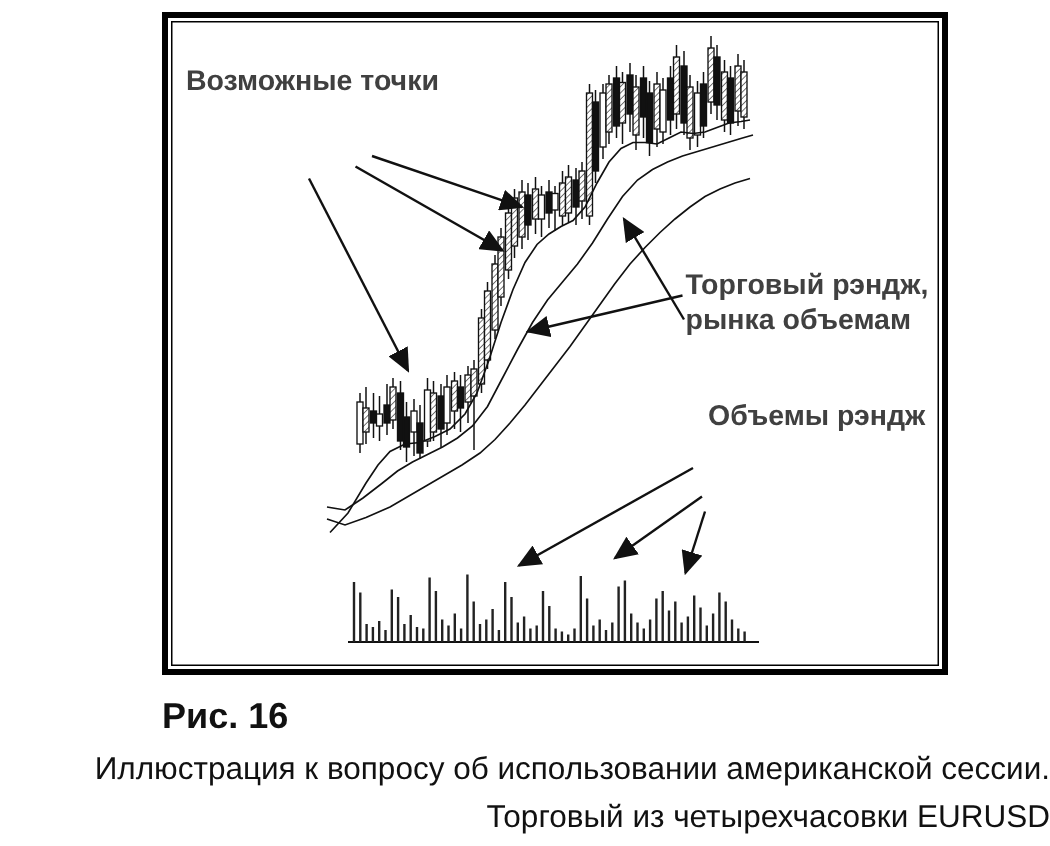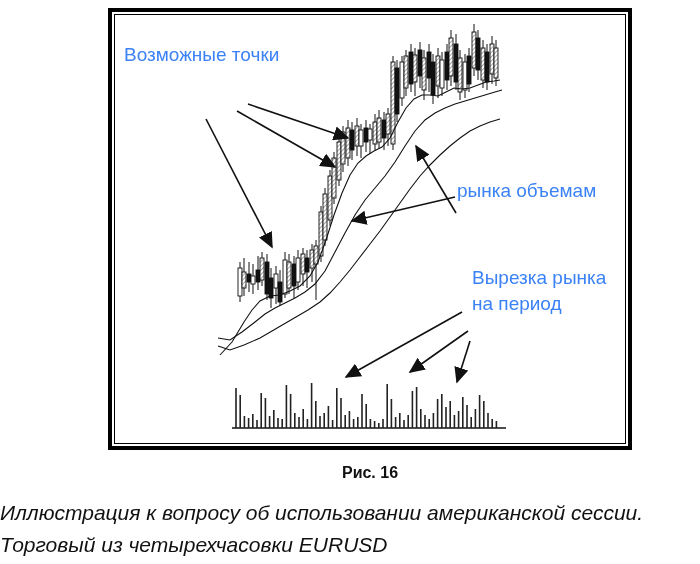--- a/index.html
+++ b/index.html
@@ -7,29 +7,29 @@
     width:700px;height:564px;position:relative;overflow:hidden;
     background:#ffffff;color:#111;
     font-family:"Liberation Sans", sans-serif;
   }
   .frame{
     position:absolute;left:108px;top:8px;width:524px;height:442px;
     border:4px solid #000;box-sizing:border-box;background:#fff;z-index:1;
   }
   .frame-inner{position:absolute;inset:2px;border:1px solid #000;}
   #chart-svg{position:absolute;left:0;top:0;z-index:2;pointer-events:none;}
-  .label{position:absolute;z-index:3;font-size:19px;color:#3b82f6;}
+  .label{position:absolute;z-index:3;font-size:19px;color:#404040;font-weight:bold;}
   .label-a{left:124px;top:42px;line-height:25px;}
   .label-b{left:457px;top:179px;line-height:23px;}
   .label-c{left:472px;top:265px;line-height:26px;}
   .fig-number{
-    position:absolute;left:108px;top:464px;width:524px;text-align:center;
-    font-size:16px;font-weight:bold;z-index:3;
+    position:absolute;left:108px;top:464px;width:524px;
+    font-size:24px;font-weight:bold;z-index:3;
   }
-  .caption{position:absolute;left:0;width:700px;text-align:left;font-size:21px;z-index:3;font-style:italic;}
+  .caption{position:absolute;left:0;width:700px;text-align:right;font-size:21px;z-index:3;}
   .caption-1{top:501px;}
   .caption-2{top:533px;}
 </style>
 </head>
 <body>
 
 <div class="frame">
   <div class="frame-inner"></div>
 </div>
 
@@ -242,23 +242,23 @@
       <line x1="468" y1="331" x2="410" y2="372" stroke="#111111" stroke-width="1.6" marker-end="url(#arrowhead)"></line>
       <line x1="470" y1="341" x2="457" y2="382" stroke="#111111" stroke-width="1.6" marker-end="url(#arrowhead)"></line>
     </g>
 </svg>
 
 <div class="label label-a">
   <div>Возможные точки</div>
 </div>
 
 <div class="label label-b">
+  <div>Торговый рэндж,</div>
   <div>рынка объемам</div>
 </div>
 
 <div class="label label-c">
-  <div>Вырезка рынка</div>
-  <div>на период</div>
+  <div>Объемы рэндж</div>
 </div>
 
 <div class="fig-number">Рис. 16</div>
 <div class="caption caption-1">Иллюстрация к вопросу об использовании американской сессии.</div>
 <div class="caption caption-2">Торговый из четырехчасовки EURUSD</div>
 
 </body></html>

